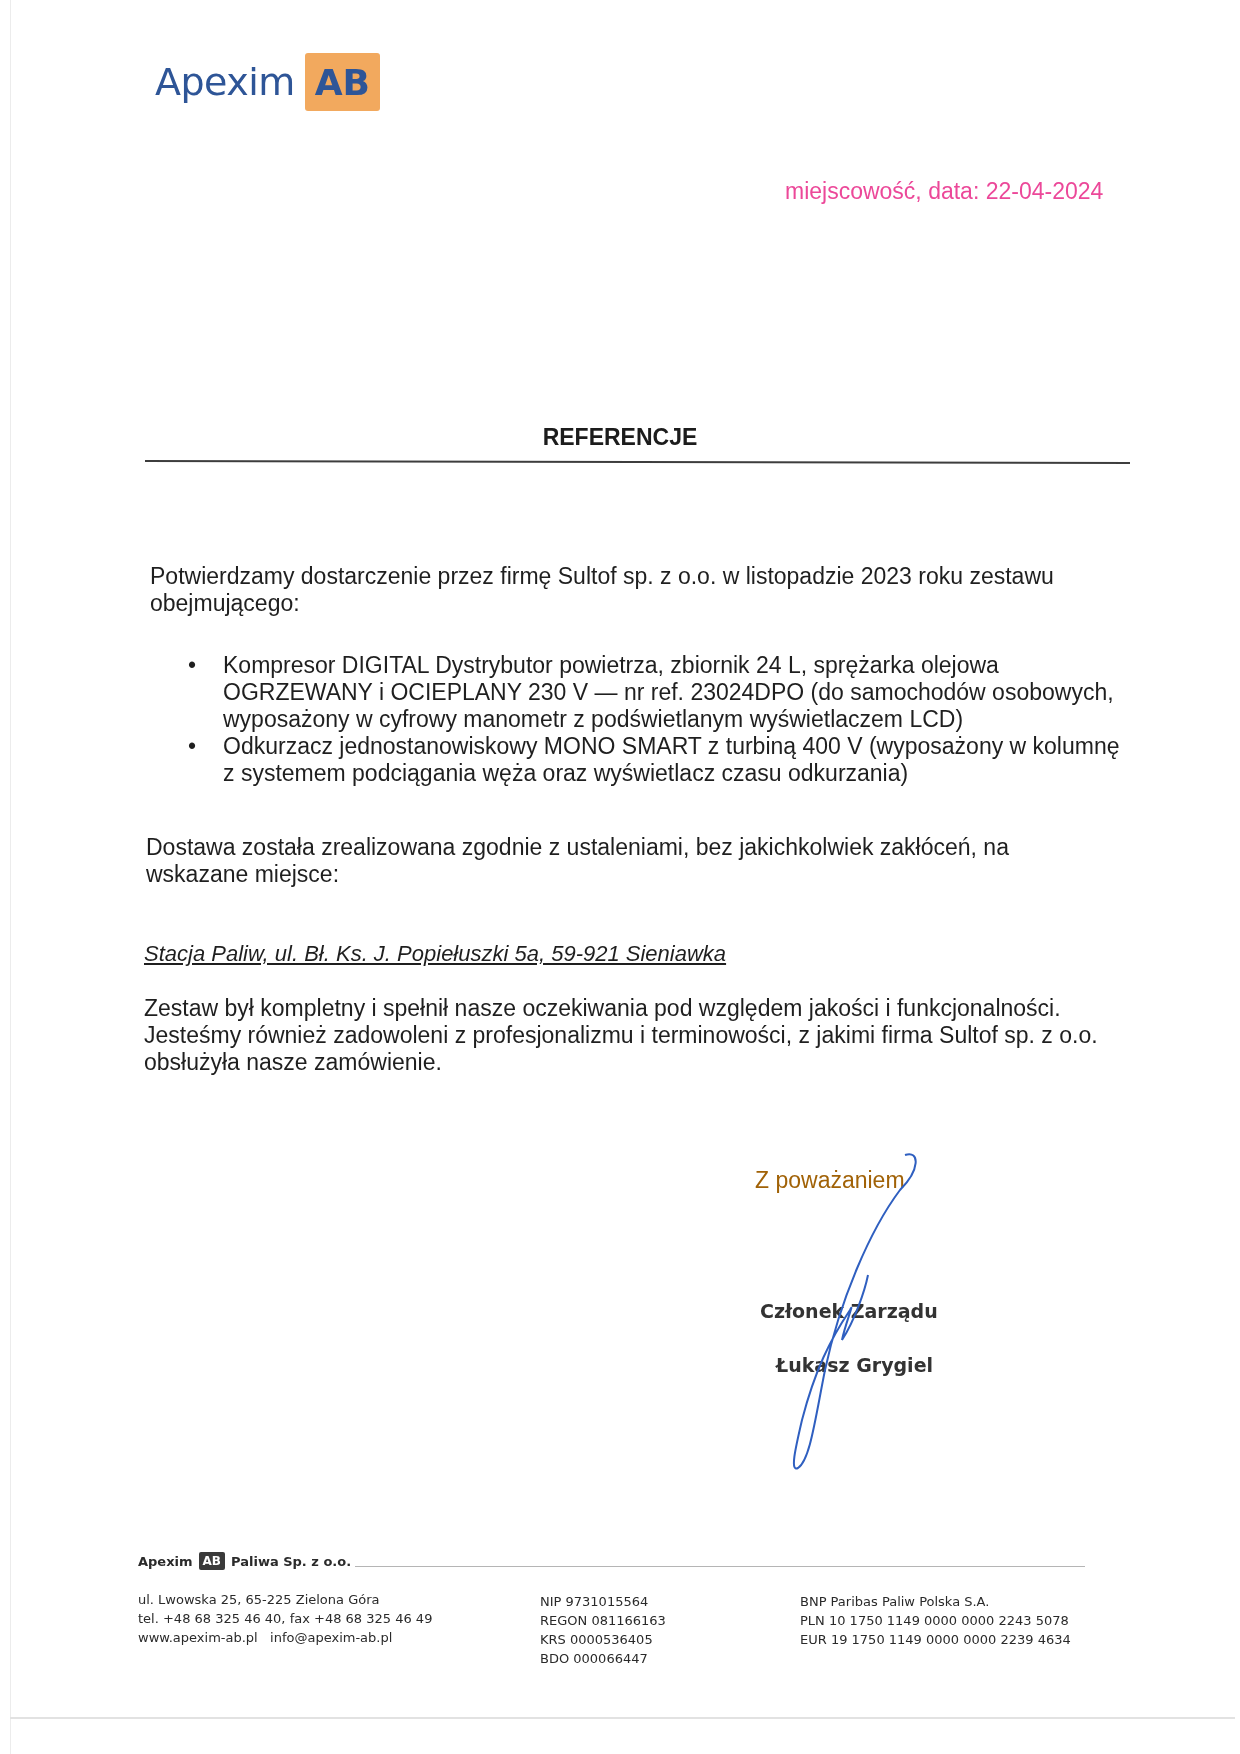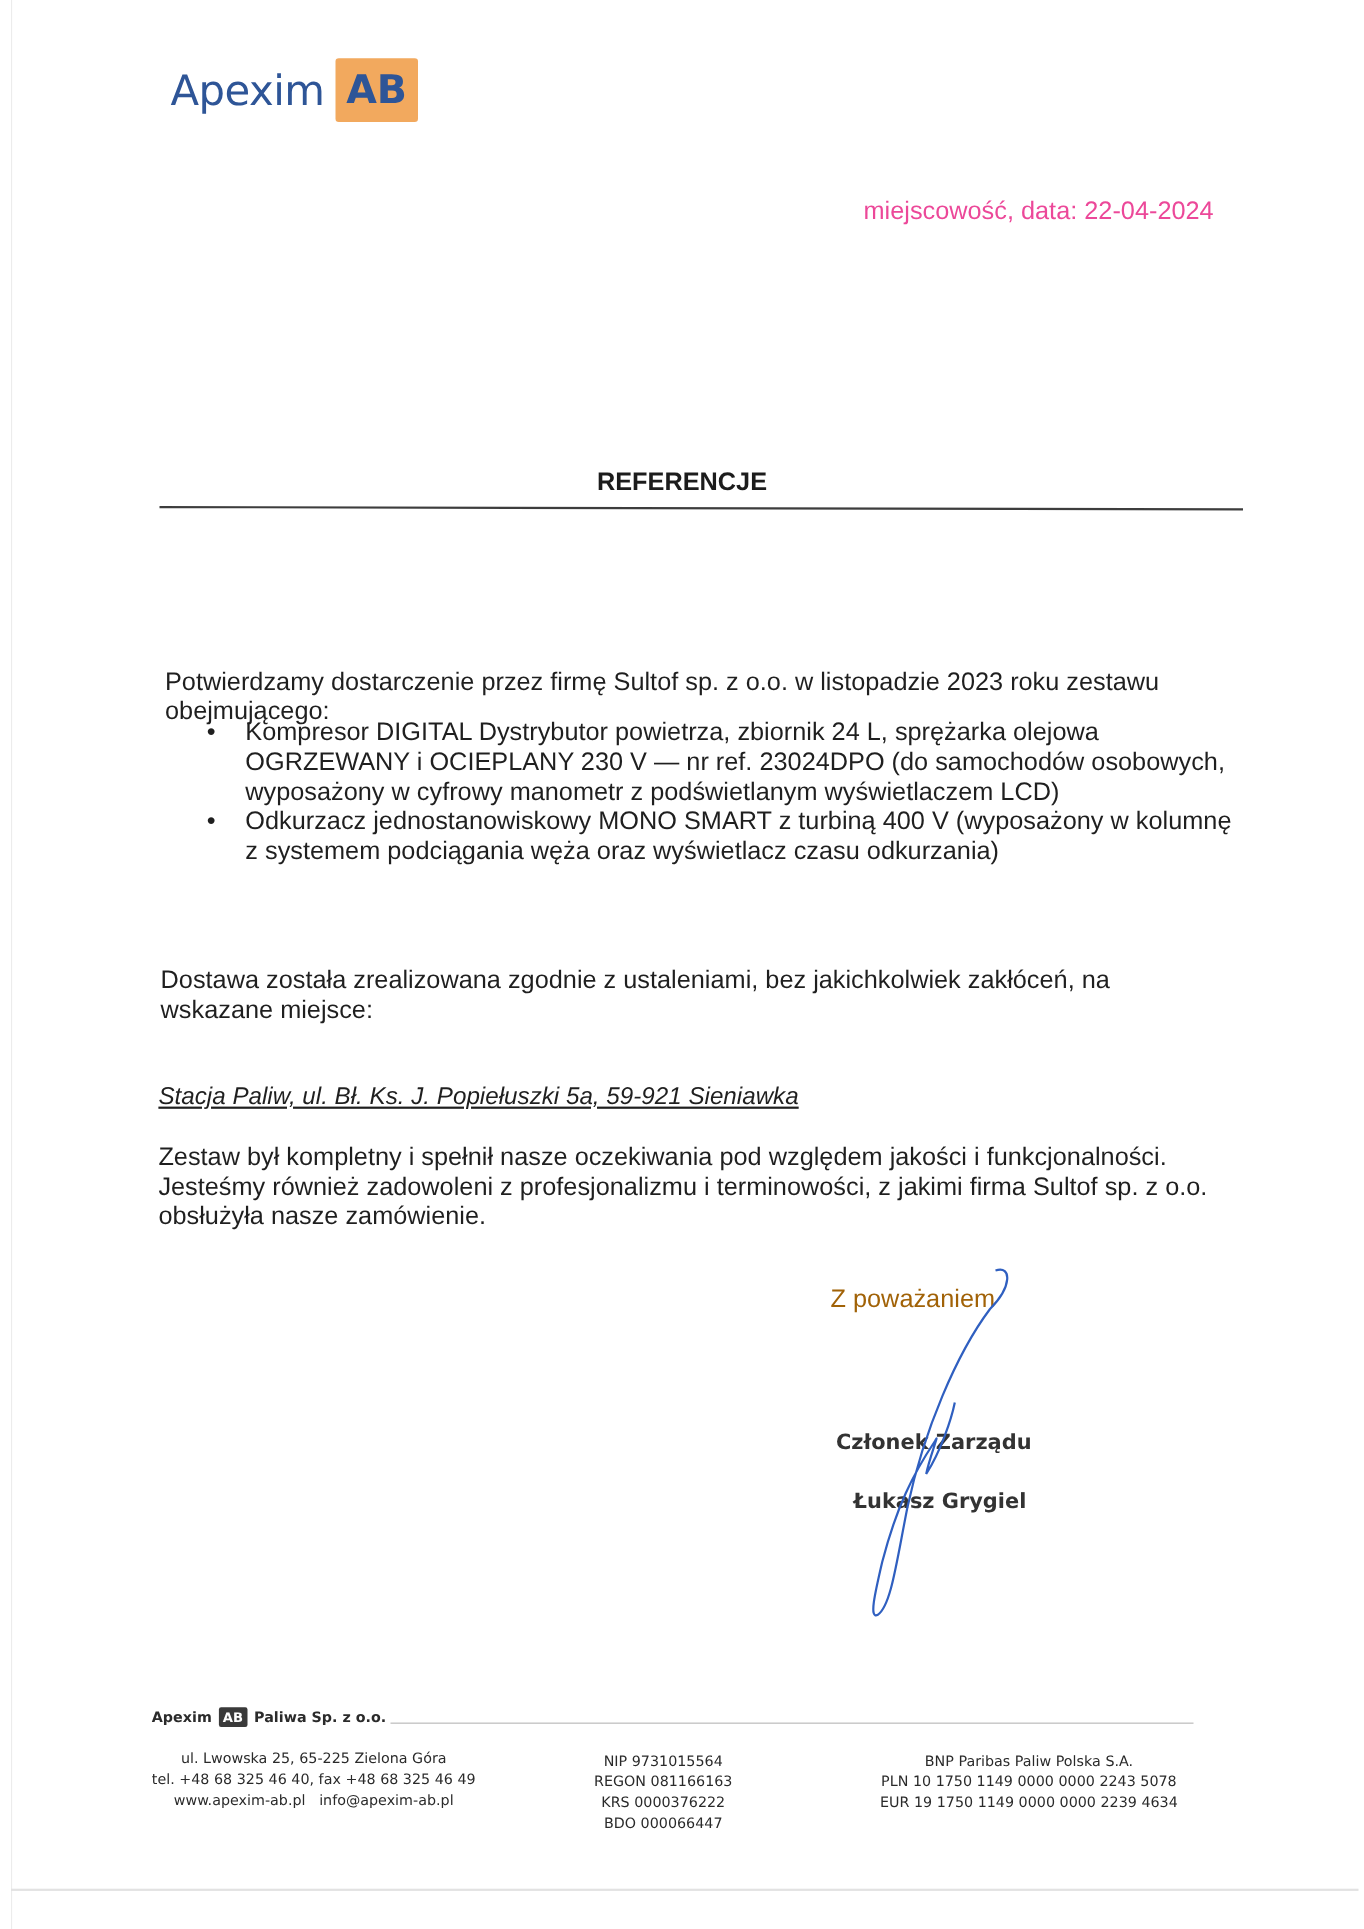--- a/index.html
+++ b/index.html
@@ -7,36 +7,36 @@
          font-family:"Liberation Sans", sans-serif; color:#1f1f1f; }
   .edge-left { position:absolute; left:10px; top:0; width:1px; height:1754px; background:#ececec; }
   .logo { position:absolute; left:155px; top:53px; height:58px; display:flex; align-items:center; }
   .logo-text { font-family:"DejaVu Sans", sans-serif; font-size:38px; color:#2e5597; letter-spacing:-0.5px; font-weight:500; }
   .logo-box { margin-left:10px; width:75px; height:58px; background:#f2a95e; border-radius:3px;
               color:#2e5597; font-family:"DejaVu Sans", sans-serif; font-size:36px; font-weight:bold;
               display:flex; align-items:center; justify-content:center; }
   .date { position:absolute; left:785px; top:178px; font-size:23px; color:#ec4899; }
   .title { position:absolute; left:0; width:1240px; text-align:center; top:424px; font-size:23px; font-weight:bold; color:#1c1c1c; }
   .rule { position:absolute; left:145px; top:461px; width:985px; height:2px; background:#3d3d3d; transform:rotate(0.12deg); }
-  .p { position:absolute; font-size:23px; line-height:27px; color:#1f1f1f;margin-top:43px; }
+  .p { position:absolute; font-size:23px; line-height:27px; color:#1f1f1f; }
   .intro { left:150px; top:563px; width:960px; }
   .list { position:absolute; left:180px; top:652px; width:940px; margin:0; padding:0; list-style:none; }
   .list li { position:relative; padding-left:43px; font-size:23px; line-height:27px; margin-bottom:0; }
   .bullet { position:absolute; left:8px; top:0; }
   .delivery { left:146px; top:834px; width:960px; }
   .address { left:144px; top:940px; font-style:italic; text-decoration:underline; font-size:22px; }
   .closing { left:144px; top:995px; width:960px; }
   .regards { position:absolute; left:755px; top:1167px; font-size:23px; color:#a16207; }
   .role { position:absolute; left:760px; top:1300px; font-family:"DejaVu Sans", sans-serif; font-size:19px; font-weight:bold; color:#333; }
   .name { position:absolute; left:776px; top:1354px; font-family:"DejaVu Sans", sans-serif; font-size:19px; font-weight:bold; color:#333; }
   .signature { position:absolute; left:760px; top:1150px; width:200px; height:340px; }
   .footer-brand { position:absolute; left:138px; top:1552px; display:flex; align-items:center; font-family:"DejaVu Sans", sans-serif; font-size:13px; font-weight:bold; color:#2b2b2b; }
   .footer-ab { display:inline-block; background:#3a3a3a; color:#fff; font-size:12px; padding:2px 4px; margin:0 6px; border-radius:2px; }
   .footer-line { position:absolute; left:355px; top:1566px; width:730px; height:1px; background:#b5b5b5; }
-  .fcol { position:absolute; font-family:"DejaVu Sans", sans-serif; font-size:13px; line-height:19px; color:#2a2a2a;text-align:center; }
+  .fcol { position:absolute; font-family:"DejaVu Sans", sans-serif; font-size:13px; line-height:19px; color:#2a2a2a; }
   .fcol1 { left:138px; top:1590px; }
   .fcol2 { left:540px; top:1592px; }
   .fcol3 { left:800px; top:1592px; }
   .bottom-line { position:absolute; left:10px; top:1717px; width:1225px; height:2px; background:#e2e2e2; }
 </style>
 </head>
 <body>
 
 <div class="edge-left"></div>
 
@@ -83,21 +83,21 @@
 <div class="footer-line"></div>
 
 <div class="fcol fcol1">
   <div>ul. Lwowska 25, 65-225 Zielona Góra</div>
   <div>tel. +48 68 325 46 40, fax +48 68 325 46 49</div>
   <div style="white-space:pre">www.apexim-ab.pl   info@apexim-ab.pl</div>
 </div>
 <div class="fcol fcol2">
   <div>NIP 9731015564</div>
   <div>REGON 081166163</div>
-  <div>KRS 0000376222</div>
+  <div>KRS 0000536405</div>
   <div>BDO 000066447</div>
 </div>
 <div class="fcol fcol3">
   <div>BNP Paribas Paliw Polska S.A.</div>
   <div>PLN 10 1750 1149 0000 0000 2243 5078</div>
   <div>EUR 19 1750 1149 0000 0000 2239 4634</div>
 </div>
 
 <div class="bottom-line"></div>
 

